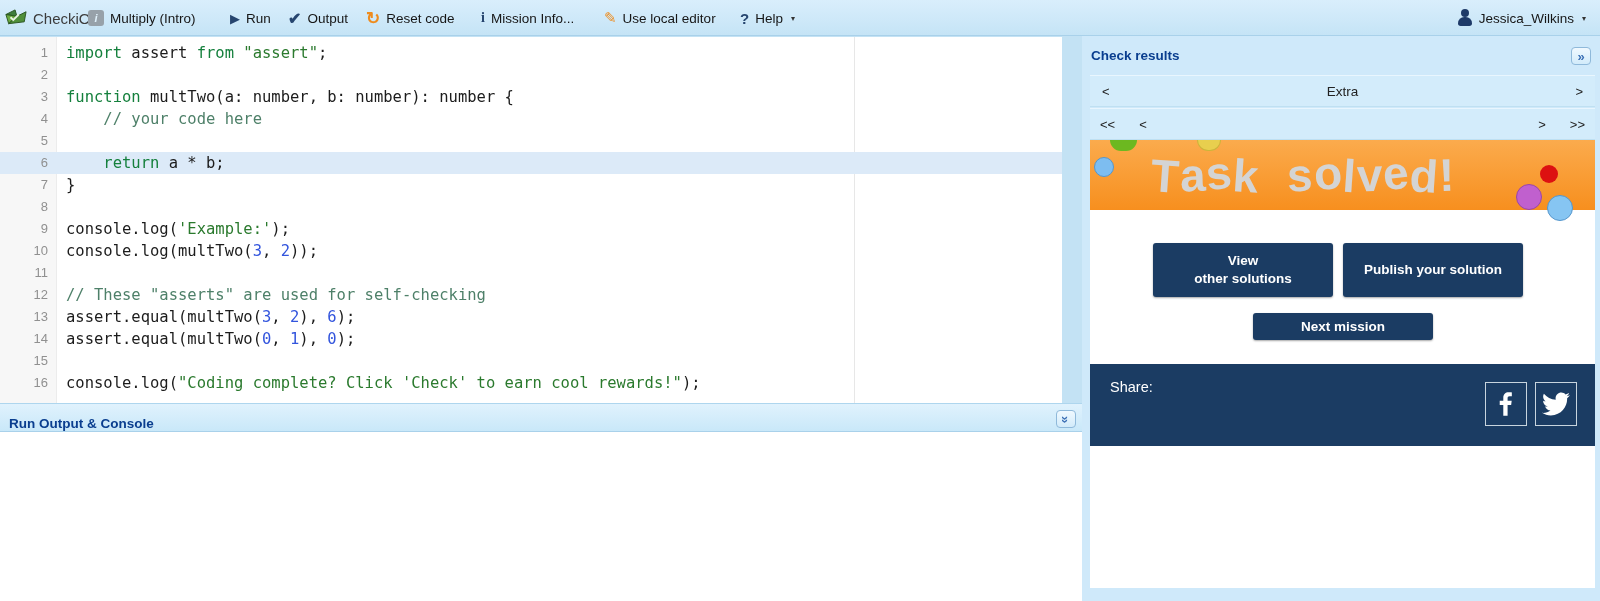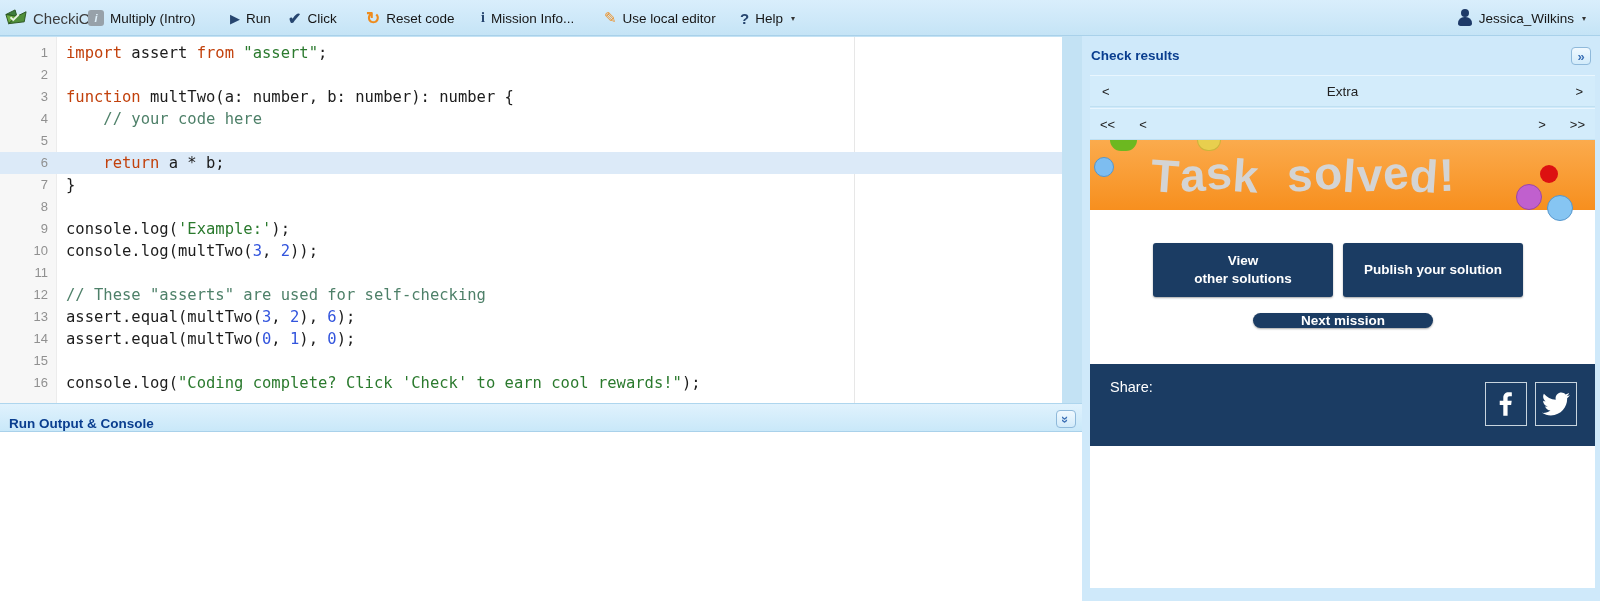--- a/index.html
+++ b/index.html
@@ -30,21 +30,21 @@
   .editor { position:absolute; left:0; top:37px; width:1062px; height:366px; background:#fff; overflow:hidden; }
   .gutter-bg { position:absolute; left:0; top:0; bottom:0; width:57px; background:#f7f7f7; border-right:1px solid #ececec; z-index:0; }
   .margin-line { position:absolute; left:854px; top:0; bottom:0; width:1px; background:#e7e7e7; z-index:0; }
   .code-wrap { position:absolute; left:0; top:0; right:0; padding-top:5px; z-index:1; }
   .cl { display:flex; height:22px; }
   .cl .ln { width:57px; text-align:right; padding-right:9px; color:#909090;
     font-size:13px; line-height:22px; flex:none; }
   .cl .ct { flex:1; padding-left:9px; white-space:pre;
     font-family:"DejaVu Sans Mono", monospace; font-size:15.5px; line-height:22px; color:#1c1c1c; }
   .cl.hl { background:#dceaf8; }
-  .kw { color:#c2410c; } .str { color:#2b7a2e; } .com { color:#4e8069; } .num { color:#3355dd; } .pl { color:#1c1c1c; }
+  .kw { color:#15803d; } .str { color:#2b7a2e; } .com { color:#4e8069; } .num { color:#3355dd; } .pl { color:#1c1c1c; }
 
   
   .console-bar { position:absolute; left:0; top:403px; width:1082px; height:29px;
     background:linear-gradient(180deg,#e0f2fd,#c9e8f9); border-top:1px solid #aed6ee; border-bottom:1px solid #a9d1ea;
     display:flex; align-items:flex-end; z-index:4; }
   .panel-title { font-size:13.5px; font-weight:bold; color:#0a3e8f; margin-left:9px; }
   .collapse-btn { position:absolute; right:6px; top:6px; width:20px; height:18px; border:1px solid #8fb9da; border-radius:4px;
     background:linear-gradient(180deg,#f0f9ff,#d2ebfa); color:#3b6fb5; font-size:13px; font-weight:bold;
     display:flex; align-items:center; justify-content:center; cursor:pointer; }
   .rot90 { transform:rotate(90deg); }
@@ -77,21 +77,21 @@
   .b-purple   { left:426px; top:44px; width:26px; height:26px; background:#c060ce; border:1px solid #9a46a6; }
   .b-blue-r   { left:457px; top:55px; width:26px; height:26px; background:#86c5f2; border:1px solid #5596cc; }
 
   .card { position:absolute; left:1090px; top:210px; width:505px; height:378px; background:#fff; z-index:3; }
   .navy-btn { position:absolute; background:#1b3c63; color:#fff; font-weight:bold; font-size:13.5px;
     border:none; border-radius:3px; cursor:pointer; box-shadow:0 1px 2px rgba(0,0,0,.35);
     display:flex; flex-direction:column; align-items:center; justify-content:center; line-height:1.3;
     font-family:"Liberation Sans", sans-serif; }
   .btn-view    { left:63px;  top:33px;  width:180px; height:54px; }
   .btn-publish { left:253px; top:33px;  width:180px; height:54px; }
-  .btn-next    { left:163px; top:103px; width:180px; height:15px;border-radius:9px; }
+  .btn-next    { left:163px; top:103px; width:180px; height:27px; }
 
   .share { position:absolute; left:0; top:154px; width:505px; height:82px; background:#1b3c63; }
   .share-label { position:absolute; left:20px; top:15px; color:#fff; font-size:14.5px; }
   .sbtn { position:absolute; top:18px; width:42px; height:44px; border:1px solid #c8d4de;
     display:flex; align-items:center; justify-content:center; cursor:pointer; }
   .sbtn.fb { left:395px; } .sbtn.tw { left:445px; }
   .sbtn svg { width:28px; height:28px; fill:#fff; }
 </style>
 </head>
 <body>
@@ -117,21 +117,21 @@
       <span>Multiply (Intro)</span>
     </div>
 
     <div class="tgroup" style="left:230px;">
       <span class="ic-run">▶</span>
       <span>Run</span>
     </div>
 
     <div class="tgroup" style="left:288px;">
       <span class="ic-check">✔</span>
-      <span>Click</span>
+      <span>Output</span>
     </div>
 
     <div class="tgroup" style="left:366px;">
       <span class="ic-reset">↻</span>
       <span>Reset code</span>
     </div>
 
     <div class="tgroup" style="left:481px;">
       <span class="ic-info">i</span>
       <span>Mission Info...</span>

